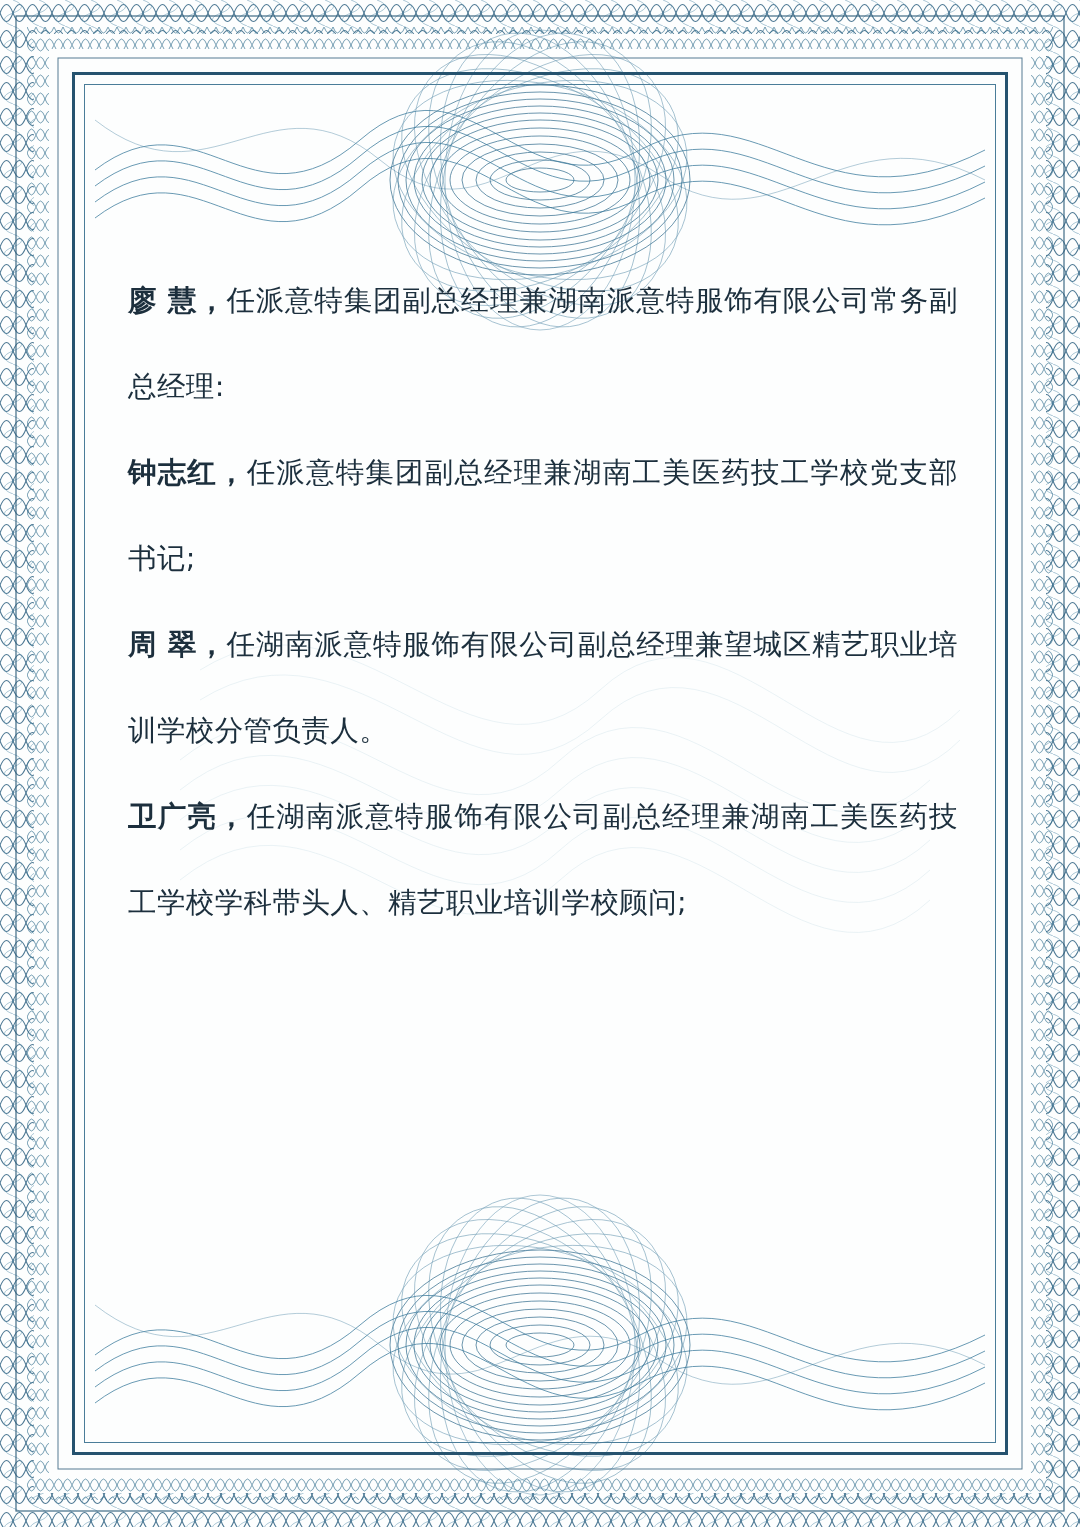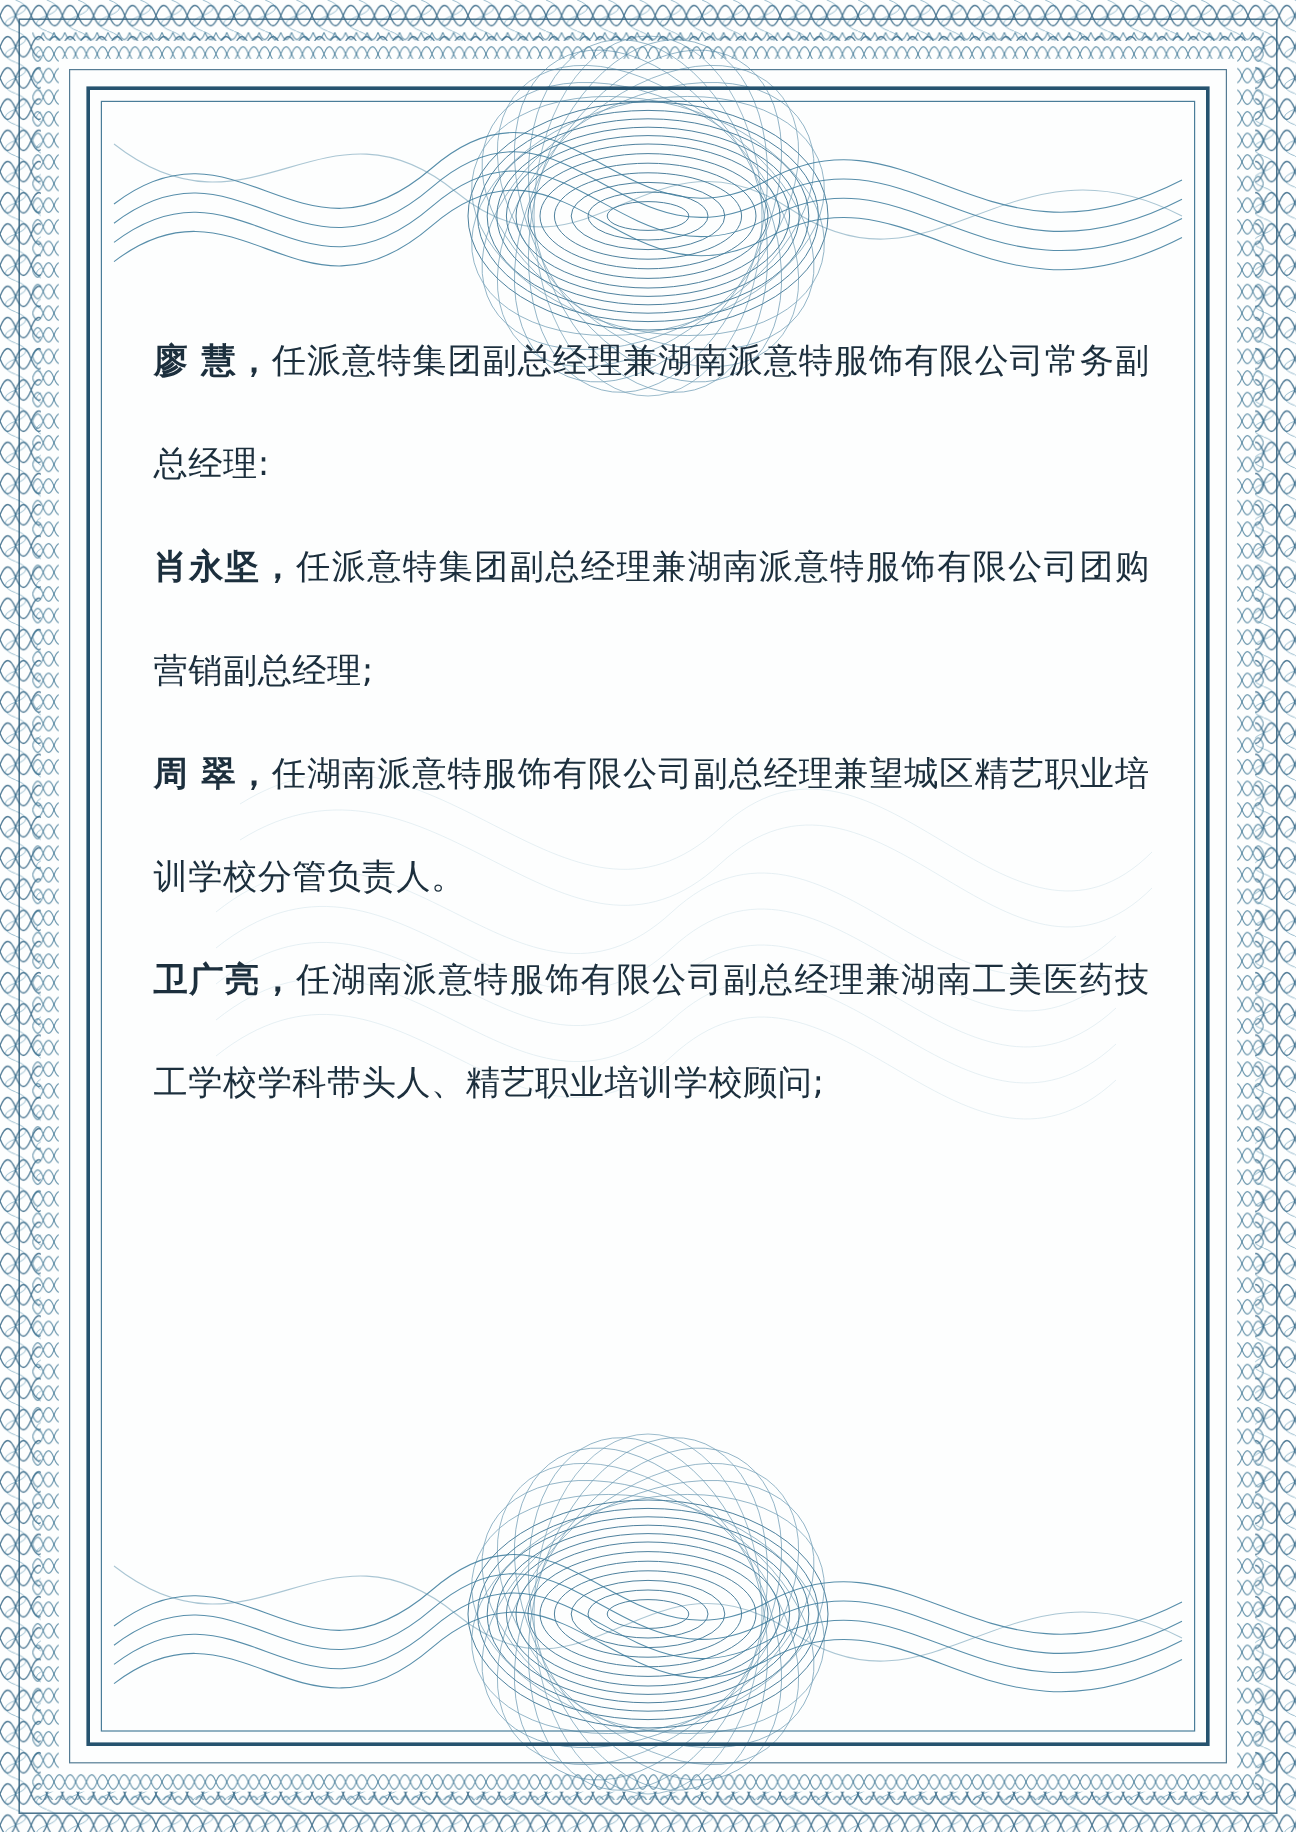--- a/index.html
+++ b/index.html
@@ -189,22 +189,22 @@
     </g>
   </svg>
 
   <div class="frame-outer"></div>
   <div class="frame-inner"></div>
 
   <div class="content">
 
     <p class="para"><span class="nm">廖 慧，</span><span>任派意特集团副总经理兼湖南派意特服饰有限公司常务副总经理:</span></p>
 
-
-
-    <p class="para"><span class="nm">肖永坚，</span><span>任派意特集团副总经理兼湖南派意特服饰有限公司团购营销副总经理;</span></p>
+    <p class="para"><span class="nm">钟志红，</span><span>任派意特集团副总经理兼湖南工美医药技工学校党支部书记;</span></p>
+
+
 
     <p class="para"><span class="nm">周 翠，</span><span>任湖南派意特服饰有限公司副总经理兼望城区精艺职业培训学校分管负责人。</span></p>
 
     <p class="para"><span class="nm">卫广亮，</span><span>任湖南派意特服饰有限公司副总经理兼湖南工美医药技工学校学科带头人、精艺职业培训学校顾问;</span></p>
 
   </div>
 </div>
 
 </body></html>

